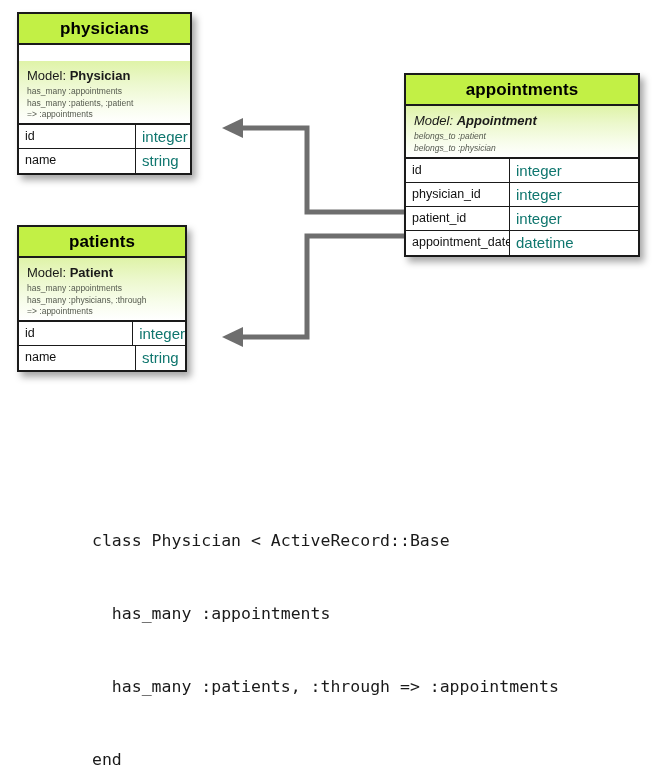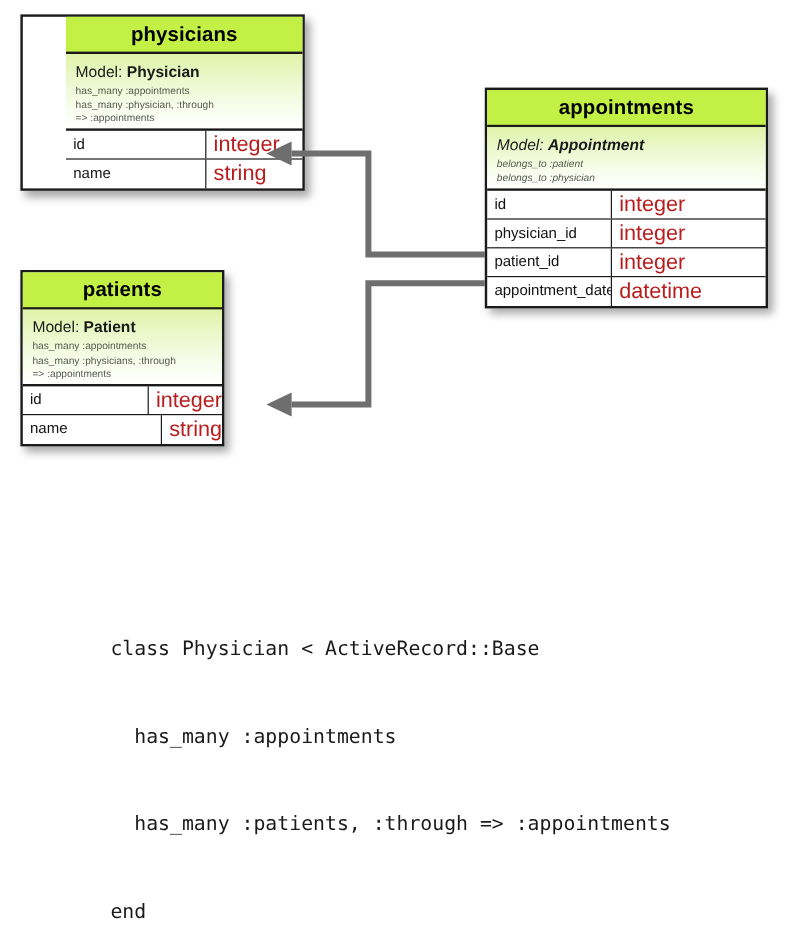--- a/index.html
+++ b/index.html
@@ -78,31 +78,31 @@
     padding: 0 0 0 6px;
     font-size: 12.5px;
     line-height: 23px;
     color: #111;
     white-space: nowrap;
     overflow: hidden;
   }
   .field-type {
     box-sizing: border-box;
     padding: 0 0 0 6px;
-    font-size: 18px;
+    font-size: 15px;
     line-height: 23px;
-    color: #b91c1c;
+    color: #0f766e;
     flex: 1 1 auto;
     white-space: nowrap;
   }
 
   
-  #tbl-physicians  { left: 17px;  top: 12px;  width: 237px; padding-left: 36px; }
+  #tbl-physicians  { left: 17px;  top: 12px;  width: 175px; }
   #tbl-physicians  .field-name { width: 117px; }
-  #tbl-physicians  .entity-model { height: 64px; }
+  #tbl-physicians  .entity-model { height: 64px; margin-top: 16px; }
 
   #tbl-patients    { left: 17px;  top: 225px; width: 170px; }
   #tbl-patients    .field-name { width: 117px; }
   #tbl-patients    .entity-model { height: 64px; }
 
   #tbl-appointments { left: 404px; top: 73px; width: 236px; }
   #tbl-appointments .field-name { width: 104px; }
   #tbl-appointments .entity-model { height: 53px; font-style: italic; }
 
   
@@ -135,21 +135,21 @@
 <div id="diagram">
 
   <div class="entity" id="tbl-physicians">
     <div class="entity-title">physicians</div>
     <div class="entity-model">
       <div class="model-head">
         <span>Model:</span>
         <b>Physician</b>
       </div>
       <div class="model-line">has_many :appointments</div>
-      <div class="model-line">has_many :physician, :through</div>
+      <div class="model-line">has_many :patients, :patient</div>
       <div class="model-line">=&gt; :appointments</div>
     </div>
     <div class="field-row">
       <div class="field-name">id</div>
       <div class="field-type">integer</div>
     </div>
     <div class="field-row">
       <div class="field-name">name</div>
       <div class="field-type">string</div>
     </div>

